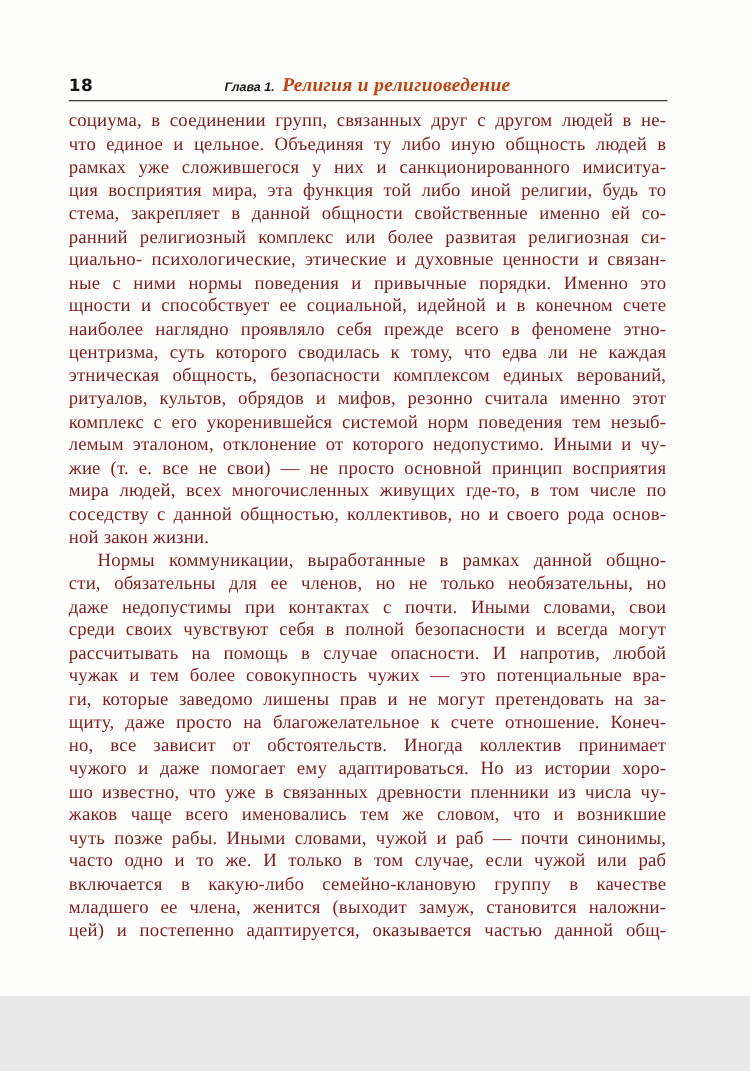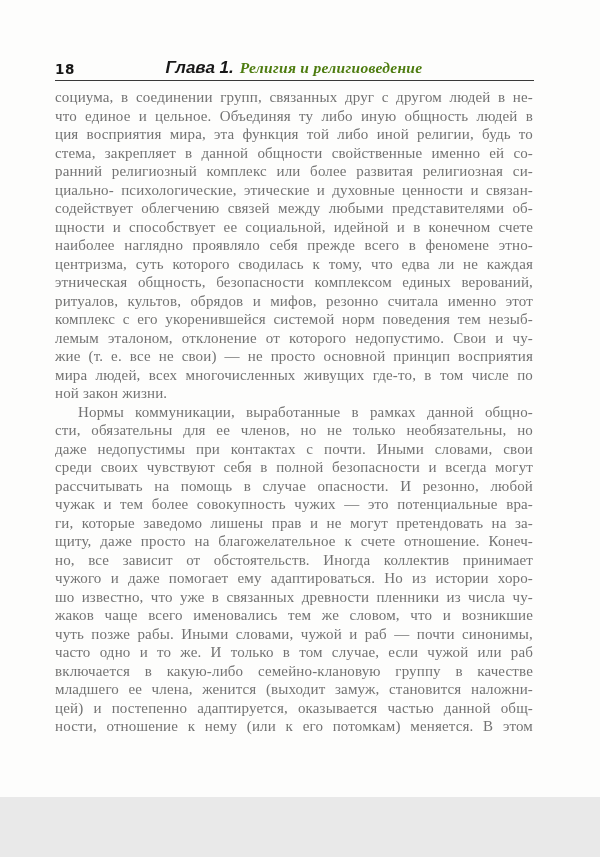--- a/index.html
+++ b/index.html
@@ -38,31 +38,31 @@
     left: 0;
     right: 0;
     bottom: 1px;
     text-align: center;
     white-space: nowrap;
   }
   .chapter-label {
     font-family: "Liberation Sans", sans-serif;
     font-style: italic;
     font-weight: bold;
-    font-size: 17px;
+    font-size: 10px;
     color: #181818;
     margin-right: 6px;
   }
   .chapter-title {
     font-family: "Liberation Serif", serif;
     font-style: italic;
     font-weight: bold;
     font-size: 15.5px;
     letter-spacing: 0.3px;
-    color: #4d7c0f;
+    color: #c2410c;
   }
   .header-rule {
     position: absolute;
     top: 80px;
     left: 55px;
     width: 479px;
     height: 0;
     border-top: 1.4px solid #3a3a3a;
   }
   .content {
@@ -75,21 +75,21 @@
     margin: 0;
     padding: 0;
   }
   .line {
     font-size: 15px;
     line-height: 18.5px;
     letter-spacing: 0.15px;
     text-align: justify;
     text-align-last: justify;
     white-space: normal;
-    color: #737373;
+    color: #7f1d1d;
   }
   .paragraph.para-end .line:last-child {
     text-align-last: left;
   }
   .paragraph.indent-first .line:first-child {
     text-indent: 23px;
   }
 </style>
 </head>
 <body>
@@ -102,51 +102,52 @@
       <span class="chapter-label">Глава 1.</span><span class="chapter-title">Религия и религиоведение</span>
     </div>
   </div>
 
   <div class="header-rule"></div>
 
   <div class="content">
     <div class="paragraph para-end">
         <div class="line">социума, в соединении групп, связанных друг с другом людей в не-</div>
         <div class="line">что единое и цельное. Объединяя ту либо иную общность людей в</div>
+        <div class="line">рамках уже сложившегося у них и санкционированного имиситуа-</div>
         <div class="line">ция восприятия мира, эта функция той либо иной религии, будь то</div>
         <div class="line">стема, закрепляет в данной общности свойственные именно ей со-</div>
         <div class="line">ранний религиозный комплекс или более развитая религиозная си-</div>
         <div class="line">циально- психологические, этические и духовные ценности и связан-</div>
-        <div class="line">содействует облегчению связей между любыми представителями об-</div>
+        <div class="line">ные с ними нормы поведения и привычные порядки. Именно это</div>
         <div class="line">щности и способствует ее социальной, идейной и в конечном счете</div>
         <div class="line">наиболее наглядно проявляло себя прежде всего в феномене этно-</div>
         <div class="line">центризма, суть которого сводилась к тому, что едва ли не каждая</div>
         <div class="line">этническая общность, безопасности комплексом единых верований,</div>
         <div class="line">ритуалов, культов, обрядов и мифов, резонно считала именно этот</div>
         <div class="line">комплекс с его укоренившейся системой норм поведения тем незыб-</div>
-        <div class="line">лемым эталоном, отклонение от которого недопустимо. Свои и чу-</div>
+        <div class="line">лемым эталоном, отклонение от которого недопустимо. Иными и чу-</div>
         <div class="line">жие (т. е. все не свои) — не просто основной принцип восприятия</div>
         <div class="line">мира людей, всех многочисленных живущих где-то, в том числе по</div>
+        <div class="line">соседству с данной общностью, коллективов, но и своего рода основ-</div>
         <div class="line">ной закон жизни.</div>
       </div>
     <div class="paragraph indent-first">
         <div class="line">Нормы коммуникации, выработанные в рамках данной общно-</div>
         <div class="line">сти, обязательны для ее членов, но не только необязательны, но</div>
         <div class="line">даже недопустимы при контактах с почти. Иными словами, свои</div>
         <div class="line">среди своих чувствуют себя в полной безопасности и всегда могут</div>
-        <div class="line">рассчитывать на помощь в случае опасности. И резонно, любой</div>
+        <div class="line">рассчитывать на помощь в случае опасности. И напротив, любой</div>
         <div class="line">чужак и тем более совокупность чужих — это потенциальные вра-</div>
         <div class="line">ги, которые заведомо лишены прав и не могут претендовать на за-</div>
         <div class="line">щиту, даже просто на благожелательное к счете отношение. Конеч-</div>
         <div class="line">но, все зависит от обстоятельств. Иногда коллектив принимает</div>
         <div class="line">чужого и даже помогает ему адаптироваться. Но из истории хоро-</div>
         <div class="line">шо известно, что уже в связанных древности пленники из числа чу-</div>
         <div class="line">жаков чаще всего именовались тем же словом, что и возникшие</div>
         <div class="line">чуть позже рабы. Иными словами, чужой и раб — почти синонимы,</div>
         <div class="line">часто одно и то же. И только в том случае, если чужой или раб</div>
         <div class="line">включается в какую-либо семейно-клановую группу в качестве</div>
         <div class="line">младшего ее члена, женится (выходит замуж, становится наложни-</div>
         <div class="line">цей) и постепенно адаптируется, оказывается частью данной общ-</div>
-        <div class="line">ности, отношение к нему (или к его потомкам) меняется. В этом</div>
       </div>
   </div>
 
 </div>
 
 </body></html>

